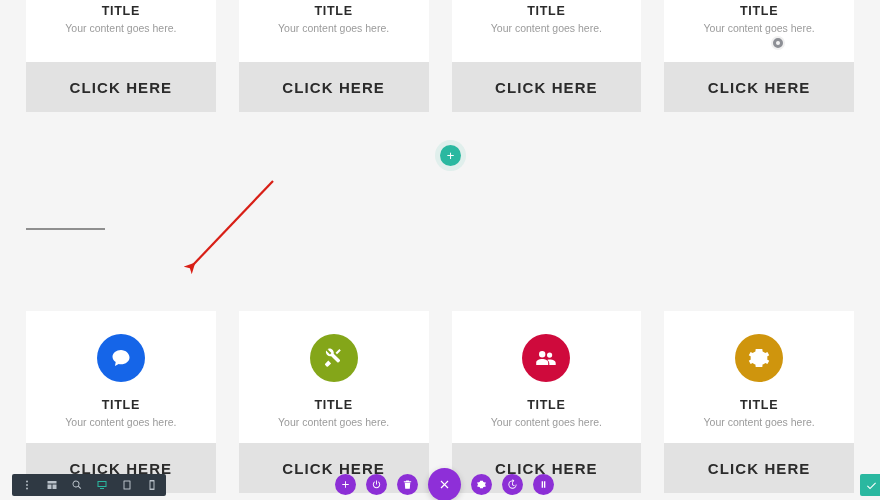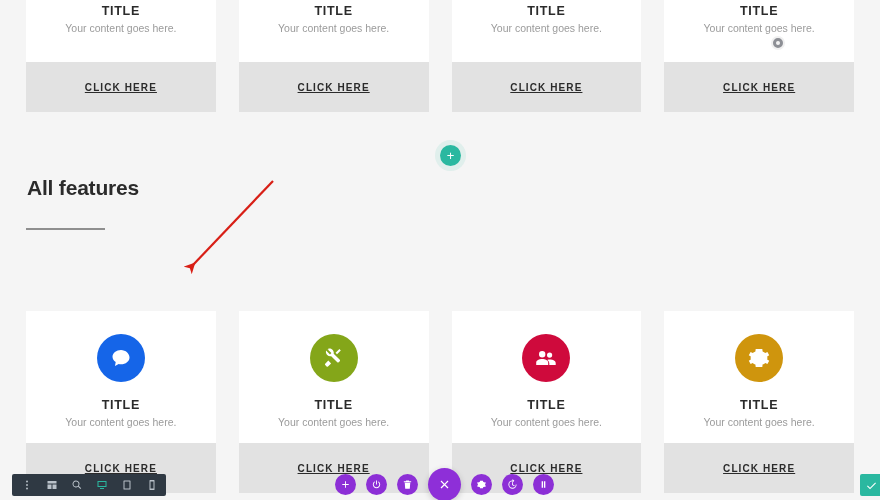--- a/index.html
+++ b/index.html
@@ -16,22 +16,22 @@
   .card { flex: 1 1 0; background: #ffffff; display: flex; flex-direction: column; }
   .card-body { background: #ffffff; flex: 1 1 auto; text-align: center; position: relative; }
   .card-title {
     font-size: 12.5px; font-weight: bold; letter-spacing: .7px;
     color: #2b2b2b; text-transform: uppercase;
   }
   .card-text { font-size: 10.5px; color: #9b9b9b; margin-top: 4px; }
   .card-cta {
     background: #e2e2e2; height: 50px;
     display: flex; align-items: center; justify-content: center;
-    font-size: 10px; font-weight: bold; letter-spacing: 1.1px;
-    color: #2b2b2b; text-transform: uppercase; text-decoration: underline;
+    font-size: 15px; font-weight: bold; letter-spacing: 1.1px;
+    color: #2b2b2b; text-transform: uppercase;
   }
 
   
   #row-top { top: -48px; }
   #row-top .card-body { height: 110px; padding-top: 52px; }
 
   
   #row-features { top: 311px; }
   #row-features .card-body { height: 132px; padding-top: 23px; }
   #row-features .card-title { margin-top: 16px; }
@@ -147,21 +147,20 @@
       <div class="card-cta">CLICK HERE</div>
     </div>
   </div>
 
   <div id="cursor-indicator"></div>
 
   <div id="add-row-button">
     <span>+</span>
   </div>
 
-  <div id="features-heading">All features</div>
   <div id="features-rule"></div>
 
   <svg id="annotation-arrow" width="110" height="110" viewBox="0 0 110 110">
     <defs>
       <marker id="arrowhead" markerWidth="5" markerHeight="5" refX="2.2" refY="2.5" orient="auto" markerUnits="strokeWidth">
         <path d="M5,0 L0,2.5 L5,5 L3.6,2.5 Z" fill="#d81f16"></path>
       </marker>
     </defs>
     <line x1="98" y1="9" x2="17" y2="94" stroke="#d81f16" stroke-width="2.2" marker-end="url(#arrowhead)"></line>
   </svg>

